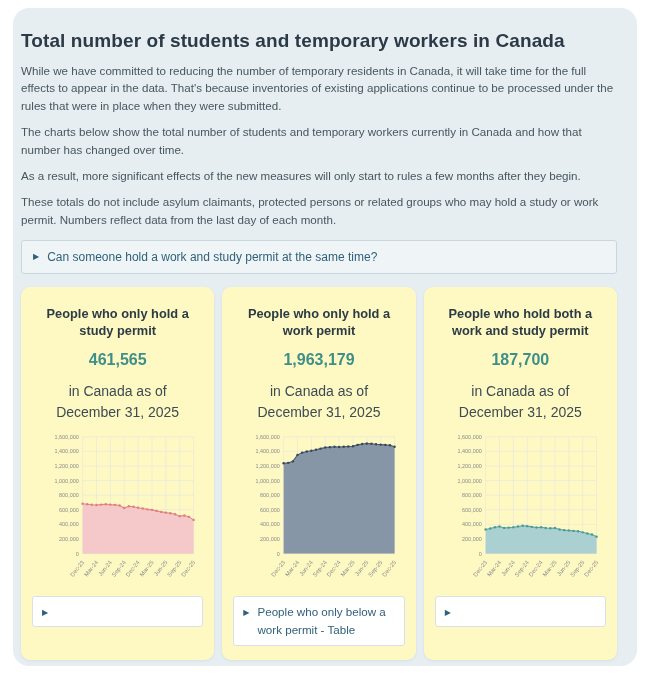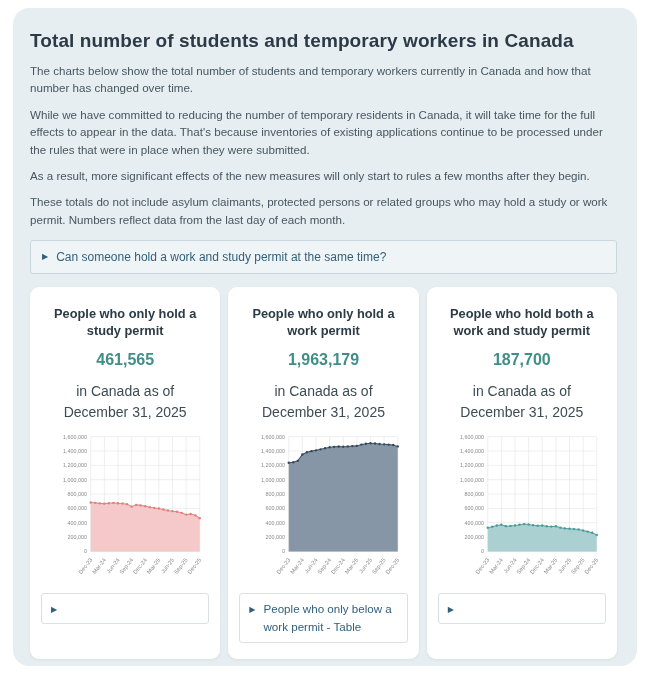--- a/index.html
+++ b/index.html
@@ -1,21 +1,21 @@
 <!DOCTYPE html>
 <html><head>
 <meta charset="utf-8">
 <style>
   * { box-sizing: border-box; margin: 0; padding: 0; }
   html, body { width: 660px; background: #ffffff; font-family: "Liberation Sans", sans-serif; }
   body { position: relative; height: 675px; }
 
   .panel {
     position: absolute; left: 13px; top: 8px; width: 624px; height: 658px;
-    background: #e7eef1; border-radius: 16px; padding: 16px 20px 18px 17px;
+    background: #e7eef1; border-radius: 16px; padding: 16px 20px 18px 8px;
   }
 
   h1.page-title {
     font-size: 19px; font-weight: 700; color: #2b3a46; letter-spacing: .1px;
     margin: 6px 0 10px 0;
   }
   p.body-text {
     font-size: 11.6px; line-height: 1.5; color: #46565f; margin: 9px 0;
   }
 
@@ -25,21 +25,21 @@
   }
   details.expander summary {
     list-style: none; cursor: pointer; display: flex; align-items: flex-start;
     padding: 7px 11px; font-size: 12px; color: #30607a; line-height: 1.5;
   }
   details.expander summary::-webkit-details-marker { display: none; }
   .arrow { font-size: 8px; margin-right: 8px; margin-top: 3px; color: #30607a; flex: 0 0 auto; }
 
   .cards { display: flex; gap: 8px; margin-top: 13px; align-items: stretch; }
   .card {
-    flex: 1 1 0; background: #ffffff; border-radius: 9px;
+    flex: 1 1 0; background: #fef9c3; border-radius: 9px;
     box-shadow: 0 1px 3px rgba(40,60,70,0.08);
     padding: 16px 11px 14px 11px; text-align: center; min-height: 372px;
   }
   .card h2 {
     font-size: 12.8px; font-weight: 700; color: #2c3b45; line-height: 1.35;
     margin: 2px 4px 0 4px;
   }
   .card .value {
     font-size: 16px; font-weight: 700; color: #3e8e89; margin: 11px 0 9px 0;
   }
@@ -60,22 +60,22 @@
   details.tbl-expander summary::-webkit-details-marker { display: none; }
   details.tbl-expander .arrow { margin-top: 4px; }
 </style>
 </head>
 <body>
 
 <div class="panel">
 
   <h1 class="page-title">Total number of students and temporary workers in Canada</h1>
 
+  <p class="body-text">While we have committed to reducing the number of temporary residents in Canada, it will take time for the full effects to appear in the data. That's because inventories of existing applications continue to be processed under the rules that were in place when they were submitted.</p>
   <p class="body-text">The charts below show the total number of students and temporary workers currently in Canada and how that number has changed over time.</p>
-  <p class="body-text">While we have committed to reducing the number of temporary residents in Canada, it will take time for the full effects to appear in the data. That's because inventories of existing applications continue to be processed under the rules that were in place when they were submitted.</p>
   <p class="body-text">As a result, more significant effects of the new measures will only start to rules a few months after they begin.</p>
   <p class="body-text">These totals do not include asylum claimants, protected persons or related groups who may hold a study or work permit. Numbers reflect data from the last day of each month.</p>
 
   <details class="expander">
     <summary>
       <span class="arrow">▶</span>
       <span>Can someone hold a work and study permit at the same time?</span>
     </summary>
   </details>
 

